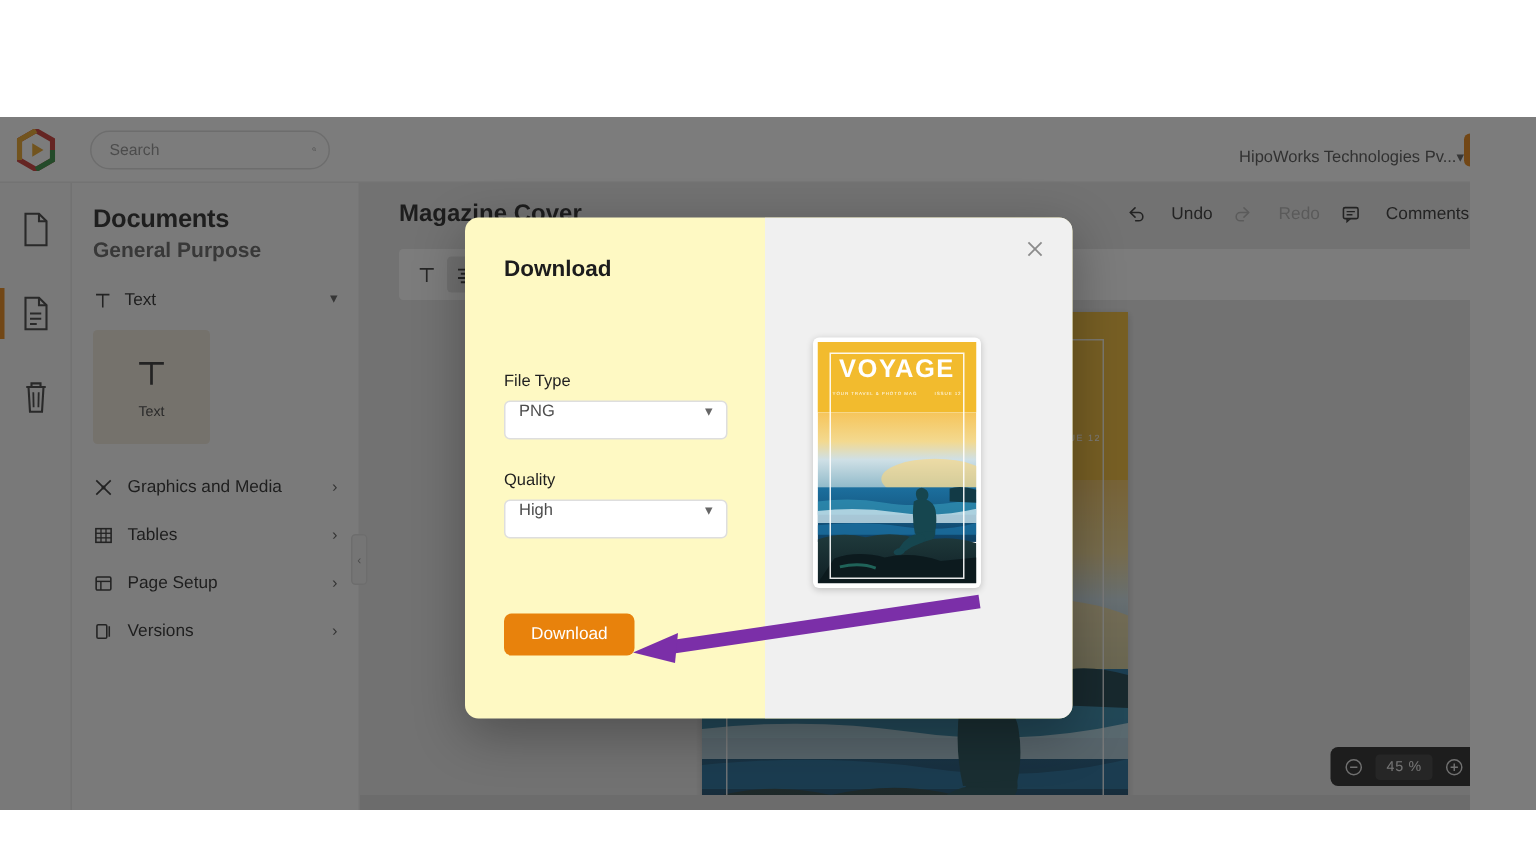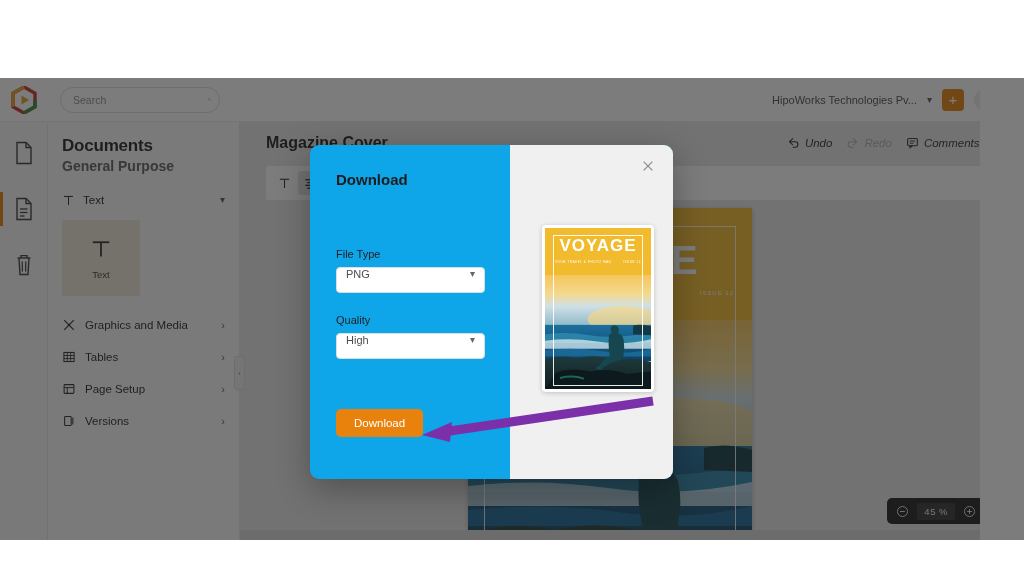--- a/index.html
+++ b/index.html
@@ -34,21 +34,21 @@
     background: #fff;
   }
   .search-box input {
     border: 0; outline: 0; flex: 1; font-size: 10.5px; color: #4a4a4a;
     font-family: "Liberation Sans", sans-serif; background: transparent;
   }
   .search-box input::placeholder { color: #8d8d8d; }
   .icon-svg { display:block; }
 
   .topbar-right {
-    margin-left: auto; display: flex; align-items: center; gap: 10px; padding-right: 28px;
+    margin-left: auto; display: flex; align-items: flex-end; padding-right: 4px;
   }
   .org-name { font-size: 11px; color: #4d4d4d; }
   .chev { color:#5a5a5a; font-size: 10px; line-height: 1;}
   .plus-btn {
     width: 22px; height: 22px; border-radius: 4px; background: #e8820c;
     color:#fff; display:flex; align-items:center; justify-content:center;
     font-size: 15px; line-height: 1; font-weight: 300;
   }
   .avatar-btn {
     width: 22px; height: 22px; border-radius: 50%; background: #ebebeb;
@@ -122,21 +122,21 @@
   .tb-btn {
     width: 24px; height: 24px; border-radius: 3px;
     display:flex; align-items:center; justify-content:center;
   }
   .tb-btn.sel { background: #e2e2e2; }
 
   .doc-actions {
     position:absolute; right: 16px; top: 14px; display:flex; align-items:center; gap: 14px;
     font-size: 11.5px; color: #2b2b2b;
   }
-  .doc-actions .act { display:flex; align-items:center; gap: 5px; font-style: italic; }
+  .doc-actions .act { display:flex; align-items:center; gap: 17px; }
   .doc-actions .act.dis { color:#aeaeae; }
 
   
   .page {
     position: absolute; left: 228px; top: 86px; width: 284px; height: 400px;
     background: #fff; box-shadow: 0 1px 5px rgba(0,0,0,.22); overflow: hidden;
   }
   .cover-band { position:absolute; left:0; top:0; width:100%; height: 112px; background:#f2b92e; }
   .cover-photo { position:absolute; left:0; top: 112px; width:100%; height: 288px; }
   .cover-title {
@@ -176,22 +176,22 @@
   }
 
   
   #dim {
     position: absolute; left: 0; top: 78px; width: 1024px; height: 462px;
     background: rgba(30,30,30,0.58); pointer-events: none;
   }
 
   
   .modal {
-    position: absolute; left: 310px; top: 145px; width: 363px; height: 334px;
-    background: #0ea5e9; border-radius: 9px; overflow: hidden;
+    position: absolute; left: 310px; top: 145px; width: 405px; height: 334px;
+    background: #fef9c3; border-radius: 9px; overflow: hidden;
     box-shadow: 0 10px 34px rgba(0,0,0,.30);
     display: flex;
   }
   .modal-left { width: 200px; position: relative; padding: 26px 26px 0 26px; }
   .modal-right { flex: 1; background: #f0f0f0; position: relative; }
 
   .modal-title { font-size: 15px; font-weight: 700; color:#1d1d1d; }
   .modal-close {
     position: absolute; right: 14px; top: 10px; width: 22px; height: 22px;
     display:flex; align-items:center; justify-content:center; color:#8b8b8b;

